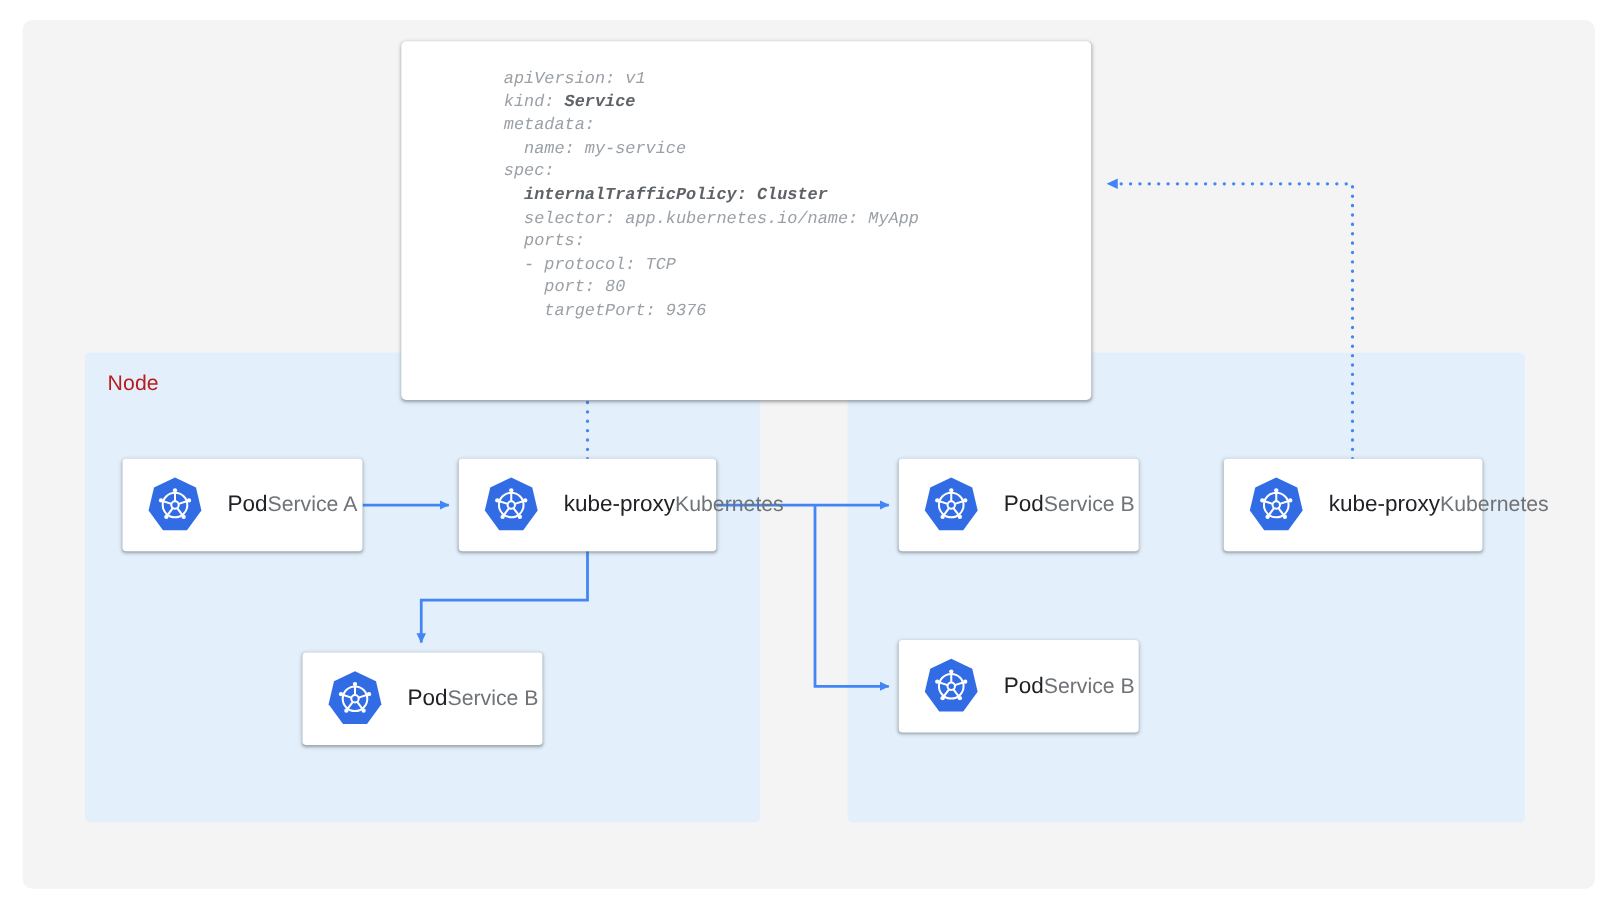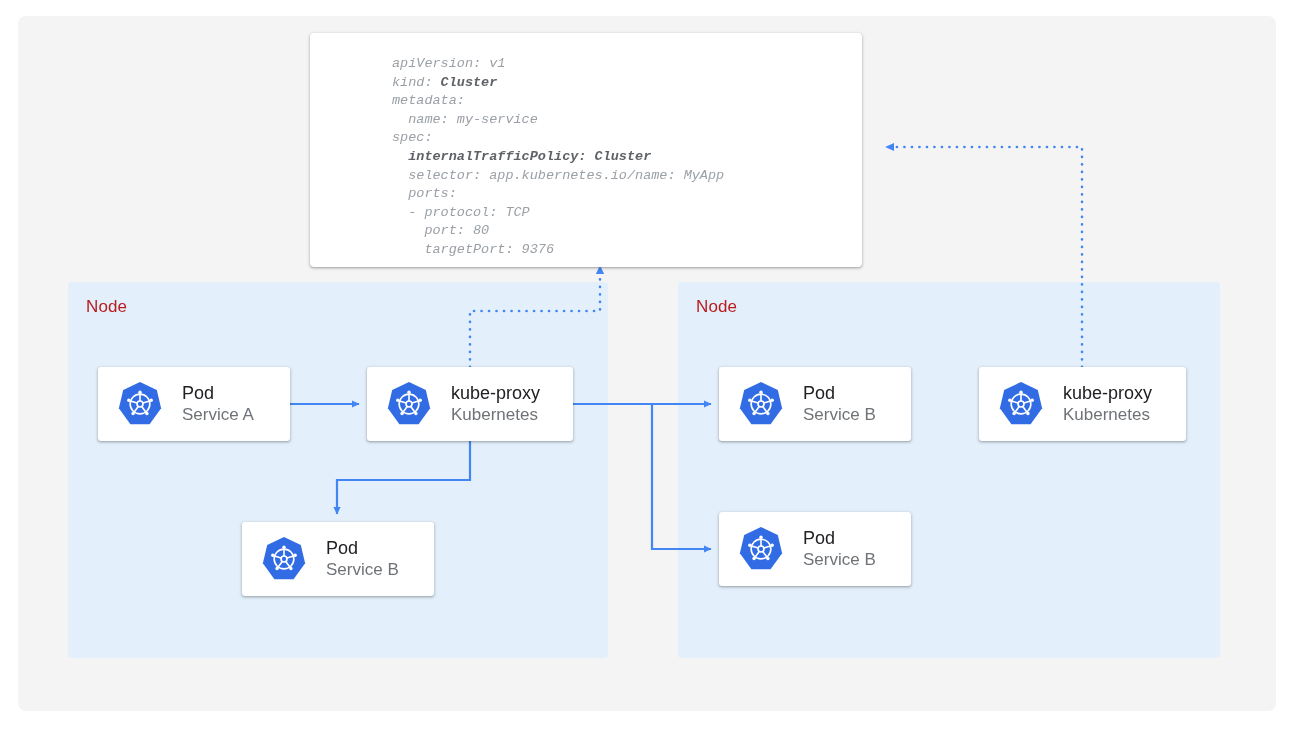--- a/index.html
+++ b/index.html
@@ -51,42 +51,41 @@
   .card .k8s-logo {
     flex: 0 0 auto;
     margin-left: 18px;
     width: 48px;
     height: 48px;
     display: block;
   }
   .card .card-text {
     margin-left: 18px;
     display: flex;
-    flex-direction: column;
     justify-content: center;
     line-height: 1.18;
   }
   .card .card-title {
     font-size: 18px;
     color: #202124;
     white-space: nowrap;
   }
   .card .card-sub {
     font-size: 17px;
     color: #6f7377;
     white-space: nowrap;
     margin-top: 1px;
   }
   
   .yaml-panel {
     position: absolute;
-    left: 310px;
+    left: 321px;
     top: 33px;
     width: 552px;
-    height: 234px;
+    height: 287px;
     background: #ffffff;
     border-radius: 4px;
     box-shadow: 0 1px 2px rgba(60,64,67,0.30), 0 1px 3px 1px rgba(60,64,67,0.15);
     overflow: hidden;
   }
   .yaml-code {
     position: absolute;
     left: 82px;
     top: 22px;
     margin: 0;
@@ -143,21 +142,21 @@
 
     <path d="M652,404 L652,549 L711,549" fill="none" stroke="#4285f4" stroke-width="2.2" stroke-linejoin="miter" marker-end="url(#arrowSolid)"></path>
 
     <path d="M470,367 L470,311 L600,311 L600,266" fill="none" stroke="#4285f4" stroke-width="2.6" stroke-linecap="round" stroke-dasharray="0.1,7.4" marker-end="url(#arrowDotted)"></path>
 
     <path d="M1082,367 L1082,147 L886,147" fill="none" stroke="#4285f4" stroke-width="2.6" stroke-linecap="round" stroke-dasharray="0.1,7.4" marker-end="url(#arrowDotted)"></path>
   </svg>
 
   <div class="yaml-panel">
     <pre class="yaml-code">apiVersion: v1
-kind: <b>Cluster</b>
+kind: <b>Service</b>
 metadata:
   name: my-service
 spec:
   <b>internalTrafficPolicy: Cluster</b>
   selector: app.kubernetes.io/name: MyApp
   ports:
   - protocol: TCP
     port: 80
     targetPort: 9376</pre>
   </div>

